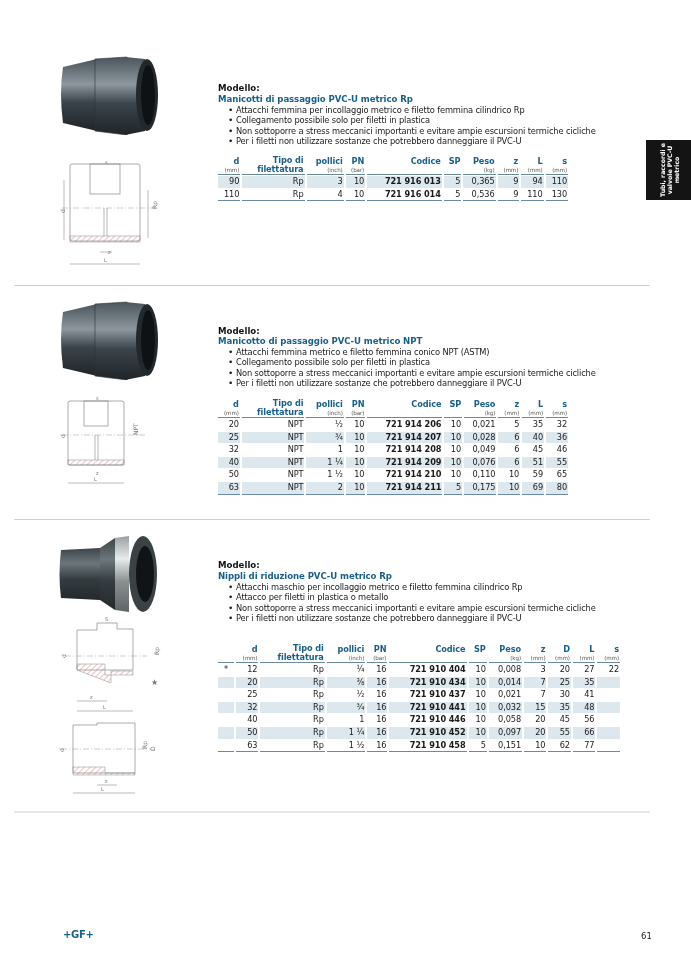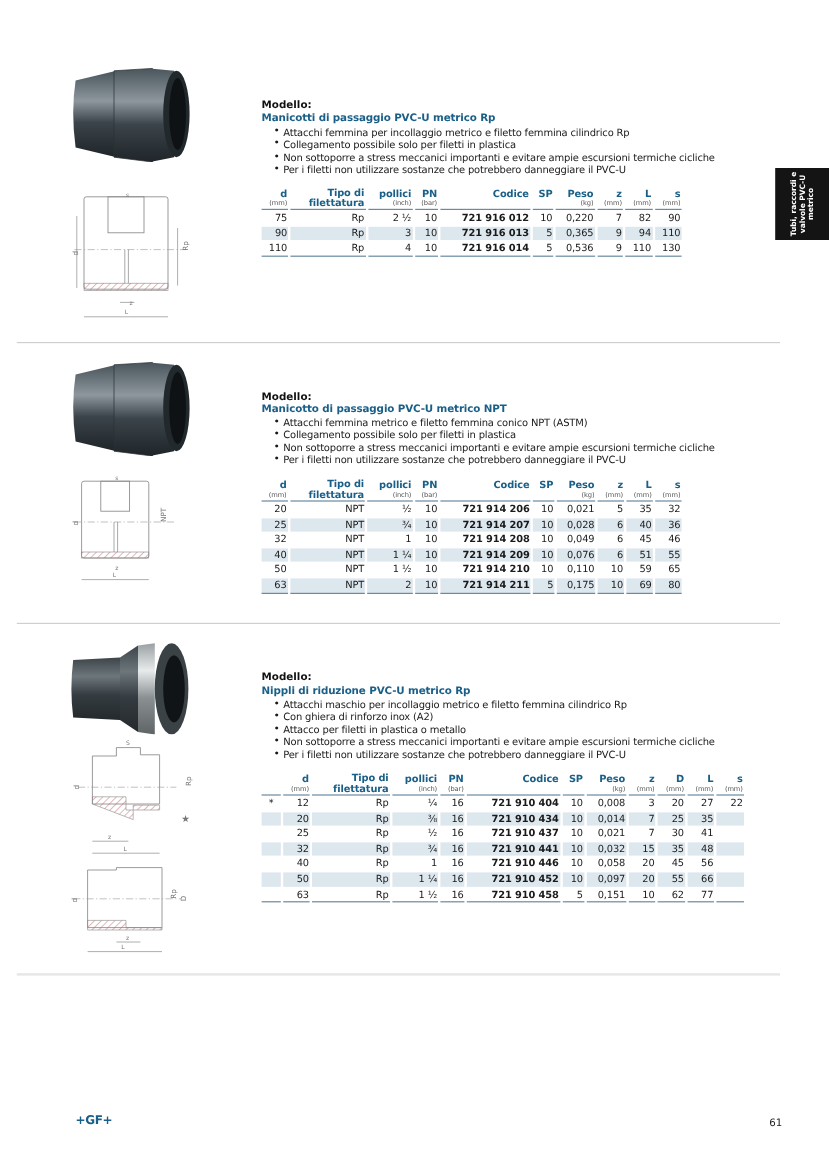--- a/index.html
+++ b/index.html
@@ -99,32 +99,20 @@
         <th><span>PN</span><span class="unit">(bar)</span></th>
         <th><span>Codice</span><span class="unit">&nbsp;</span></th>
         <th><span>SP</span><span class="unit">&nbsp;</span></th>
         <th><span>Peso</span><span class="unit">(kg)</span></th>
         <th><span>z</span><span class="unit">(mm)</span></th>
         <th><span>L</span><span class="unit">(mm)</span></th>
         <th><span>s</span><span class="unit">(mm)</span></th>
       </tr>
     </thead>
     <tbody>
-        <tr>
-          <td class="cell">75</td>
-          <td class="cell">Rp</td>
-          <td class="cell">2 ½</td>
-          <td class="cell">10</td>
-          <td class="cell code">721 916 012</td>
-          <td class="cell">10</td>
-          <td class="cell">0,220</td>
-          <td class="cell">7</td>
-          <td class="cell">82</td>
-          <td class="cell">90</td>
-        </tr>
         <tr class="shade">
           <td class="cell">90</td>
           <td class="cell">Rp</td>
           <td class="cell">3</td>
           <td class="cell">10</td>
           <td class="cell code">721 916 013</td>
           <td class="cell">5</td>
           <td class="cell">0,365</td>
           <td class="cell">9</td>
           <td class="cell">94</td>
@@ -319,21 +307,20 @@
     <text x="84" y="138" font-size="6" transform="rotate(-90 86 132)">Rp</text>
     <text x="96" y="136" font-size="6" transform="rotate(-90 98 134)">D</text>
     <text x="50" y="168" font-size="5">z</text>
     <text x="46" y="176" font-size="5">L</text>
   </svg>
 
   <div class="sec-title" style="top:535px">Nippli di riduzione PVC-U metrico Rp</div>
   <div class="modello" style="top:560px">Modello:</div>
   <ul class="bullets" style="top:572px">
     <li>Attacchi maschio per incollaggio metrico e filetto femmina cilindrico Rp</li>
-    <li>Con ghiera di rinforzo inox (A2)</li>
     <li>Attacco per filetti in plastica o metallo</li>
     <li>Non sottoporre a stress meccanici importanti e evitare ampie escursioni termiche cicliche</li>
     <li>Per i filetti non utilizzare sostanze che potrebbero danneggiare il PVC-U</li>
   </ul>
 
   <table class="dt" style="left:216px;top:643px;width:406px">
     <thead>
       <tr class="hdr">
         <th><span></span><span class="unit">&nbsp;</span></th>
         <th><span>d</span><span class="unit">(mm)</span></th>

